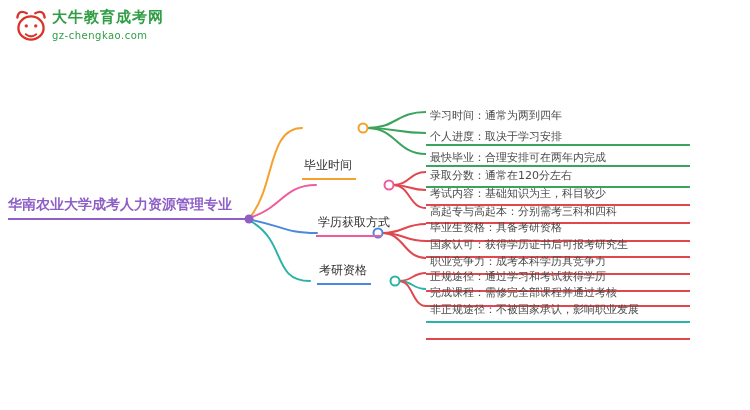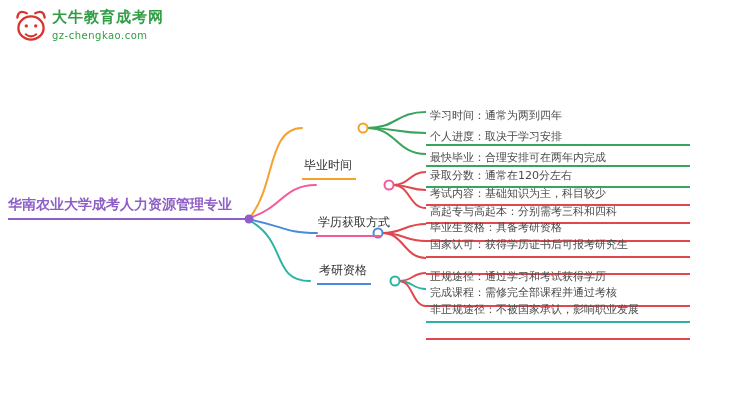--- a/index.html
+++ b/index.html
@@ -105,18 +105,19 @@
   <div class="node leaf c-green" style="top:95px"><span>学习时间：通常为两到四年</span></div>
   <div class="node leaf c-green" style="top:116px"><span>个人进度：取决于学习安排</span></div>
   <div class="node leaf c-green" style="top:137px"><span>最快毕业：合理安排可在两年内完成</span></div>
 
   <div class="node leaf c-red" style="top:155px"><span>录取分数：通常在120分左右</span></div>
   <div class="node leaf c-red" style="top:173px"><span>考试内容：基础知识为主，科目较少</span></div>
   <div class="node leaf c-red" style="top:191px"><span>高起专与高起本：分别需考三科和四科</span></div>
 
   <div class="node leaf c-red" style="top:207px"><span>毕业生资格：具备考研资格</span></div>
   <div class="node leaf c-red" style="top:224px"><span>国家认可：获得学历证书后可报考研究生</span></div>
+  <div class="node leaf c-red" style="top:241px"><span>职业竞争力：成考本科学历具竞争力</span></div>
 
   <div class="node leaf c-red" style="top:256px"><span>正规途径：通过学习和考试获得学历</span></div>
   <div class="node leaf c-teal" style="top:272px"><span>完成课程：需修完全部课程并通过考核</span></div>
   <div class="node leaf c-red" style="top:289px"><span>非正规途径：不被国家承认，影响职业发展</span></div>
 
 </div>
 
 </body></html>

